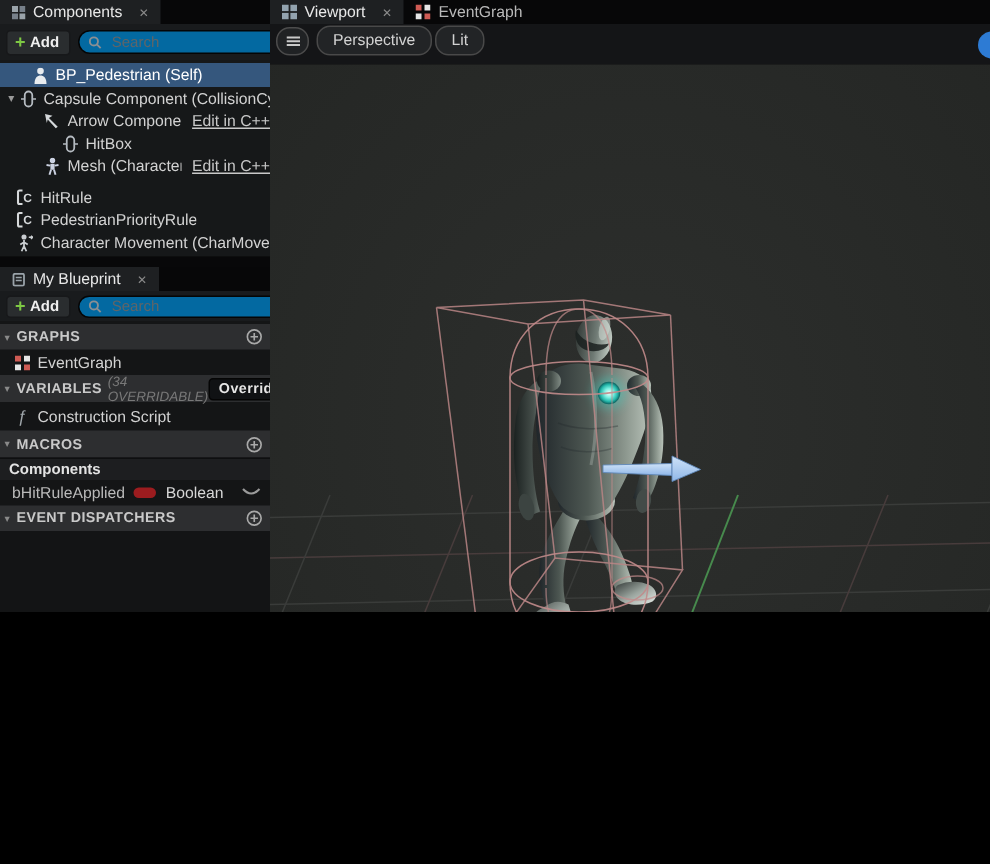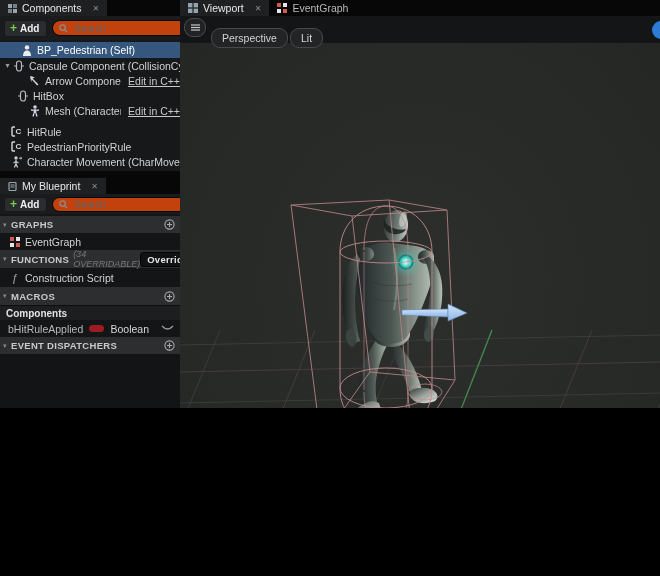--- a/index.html
+++ b/index.html
@@ -9,40 +9,40 @@
   
   .abs{position:absolute;}
   .tabstrip{display:flex;align-items:stretch;background:#070708;height:16px;}
   .tab{display:flex;align-items:center;gap:5px;padding:0 8px;font-size:10.5px;color:#b9b9b9;}
   .tab.active{background:#1e2022;color:#e8e8e8;}
   .tab .close{font-size:8px;color:#8b8b8b;margin-left:6px;cursor:default;}
   .toolbar{display:flex;align-items:center;gap:5px;background:#191b1d;padding:0 4px;}
   .add-btn{display:flex;align-items:center;gap:3px;background:#2a2d2f;border:1px solid #17181a;
            border-radius:3px;height:15px;padding:0 7px 0 5px;font-size:10px;font-weight:bold;color:#efefef;}
   .add-btn .plus{color:#7ec944;font-weight:bold;font-size:12px;line-height:10px;}
-  .searchbox{flex:1;display:flex;align-items:center;gap:4px;background:#c2410c;border:1px solid #050505;
+  .searchbox{flex:1;display:flex;align-items:center;gap:4px;background:#0369a1;border:1px solid #050505;
              border-radius:8px;height:14px;padding:0 6px;}
   .searchbox input{flex:1;min-width:0;background:transparent;border:none;outline:none;color:#cfcfcf;
              font-size:10px;font-family:"Liberation Sans",sans-serif;}
   .searchbox input::placeholder{color:#606568;}
   .row{display:flex;align-items:center;height:15px;font-size:10.5px;color:#d2d2d2;white-space:nowrap;overflow:hidden;}
   .row .caret{color:#9a9a9a;font-size:8px;width:9px;text-align:center;flex:0 0 auto;}
   .row .ic{flex:0 0 auto;display:flex;align-items:center;justify-content:center;width:13px;height:12px;margin-right:4px;}
   .row .lbl{overflow:hidden;text-overflow:clip;}
   .row .edit-link{margin-left:7px;color:#c9c9c9;text-decoration:underline;flex:0 0 auto;}
   .row.selected{background:#35577d;color:#ffffff;}
   .sect{display:flex;align-items:center;height:17px;background:#2d2e30;padding:0 5px 0 3px;
         font-size:9.5px;font-weight:bold;color:#c9c9c9;letter-spacing:.3px;}
   .sect .caret{font-size:7px;color:#8a8a8a;width:8px;flex:0 0 auto;font-weight:normal;}
   .sect .meta{font-weight:normal;color:#787878;font-size:9px;margin-left:4px;letter-spacing:0;font-style:italic;}
   .sect .spacer{flex:1;}
   .pill-btn{display:flex;align-items:center;gap:4px;background:#101214;border:1px solid #050505;border-radius:3px;
         height:13px;padding:0 6px;font-size:9.5px;font-weight:bold;color:#e6e6e6;}
   .vp-pill{display:flex;align-items:center;justify-content:flex-start;background:#222426;border:1px solid #494949;
-        border-radius:9px;height:18px;padding:0 10px;font-size:10.5px;color:#d2d2d2;margin-top:11px;}
+        border-radius:9px;height:18px;padding:0 10px;font-size:10.5px;color:#d2d2d2;}
   .bool-pill{width:15px;height:7px;border-radius:4px;background:#9c1c1f;flex:0 0 auto;margin-right:6px;}
 </style>
 </head>
 <body>
 
 <div id="app">
 
   <div class="abs" style="left:0;top:0;width:180px;height:576px;background:#101112;">
 
     <div class="tabstrip">
@@ -100,21 +100,21 @@
       <div class="row" style="padding-left:28px;">
         <span class="ic">
           <svg width="11" height="11" viewBox="0 0 11 11">
               <path d="M1 1 L6 2.2 L3.6 3.6 L9.5 9.5 L8.2 10.5 L2.8 4.6 L2.2 7 Z" fill="#d4d8db"></path>
             </svg>
         </span>
         <span class="lbl">Arrow Component (Arrow)</span>
         <span class="edit-link">Edit in C++</span>
       </div>
 
-      <div class="row" style="padding-left:16px;">
+      <div class="row" style="padding-left:40px;">
         <span class="ic">
           <svg width="10" height="12" viewBox="0 0 10 12">
               <rect x="2.5" y="1" width="5" height="10" rx="2.5" fill="none" stroke="#b4bac0" stroke-width="1.2"></rect>
               <line x1="0" y1="6" x2="2.5" y2="6" stroke="#b4bac0"></line>
               <line x1="7.5" y1="6" x2="10" y2="6" stroke="#b4bac0"></line>
             </svg>
         </span>
         <span class="lbl">HitBox</span>
       </div>
 
@@ -226,21 +226,21 @@
               <rect x="6" y="0" width="4" height="4" fill="#e6e6e6"></rect>
               <rect x="0" y="6" width="4" height="4" fill="#e6e6e6"></rect>
               <rect x="6" y="6" width="4" height="4" fill="#cf5b54"></rect>
             </svg>
         </span>
         <span class="lbl">EventGraph</span>
       </div>
 
       <div class="sect" style="height:18px;">
         <span class="caret">▾</span>
-        <span>FUNCTIONS</span>
+        <span>VARIABLES</span>
         <span class="meta">(34 OVERRIDABLE)</span>
         <span class="spacer"></span>
         <div class="pill-btn" style="margin-right:5px;">
           <span>Override</span>
           <svg width="7" height="5" viewBox="0 0 7 5">
               <polyline points="0.5,0.5 3.5,4 6.5,0.5" fill="none" stroke="#cfcfcf" stroke-width="1.3"></polyline>
             </svg>
         </div>
         <svg width="11" height="11" viewBox="0 0 11 11">
           <circle cx="5.5" cy="5.5" r="4.6" fill="none" stroke="#a9a9a9" stroke-width="1.1"></circle>

